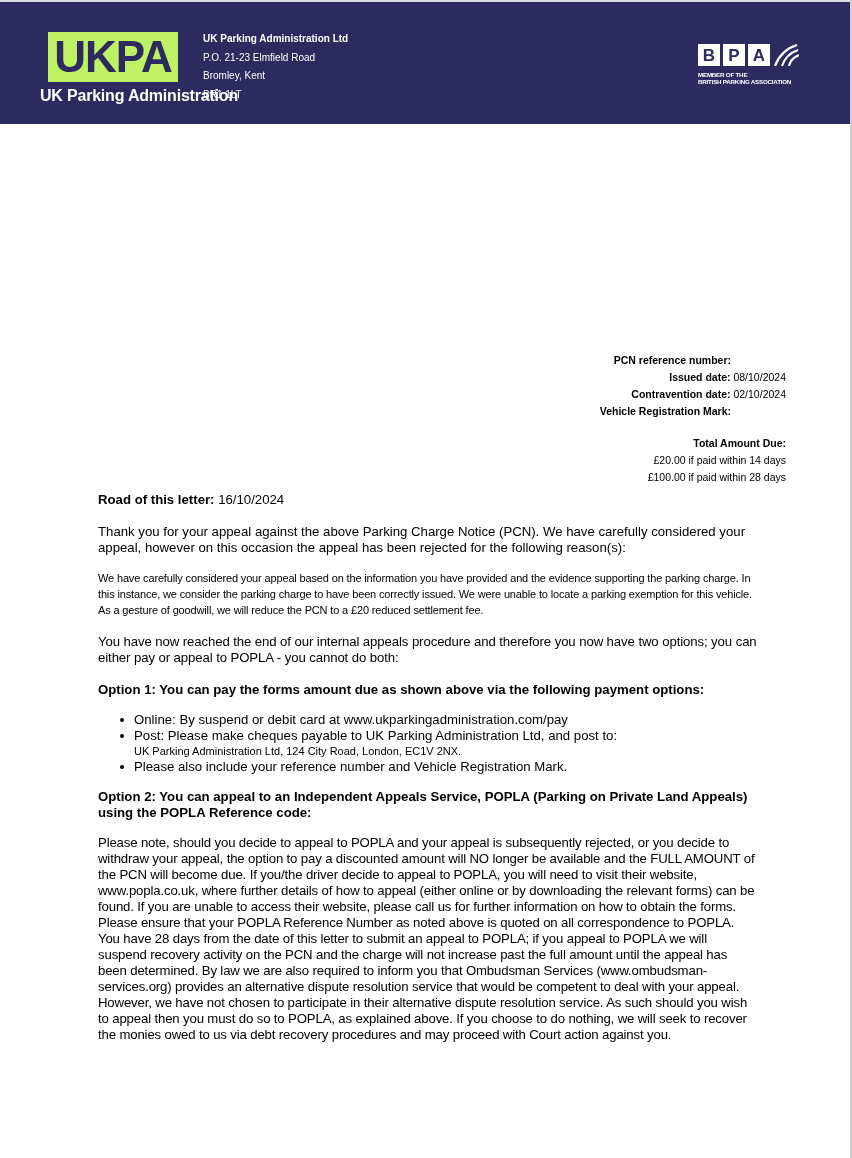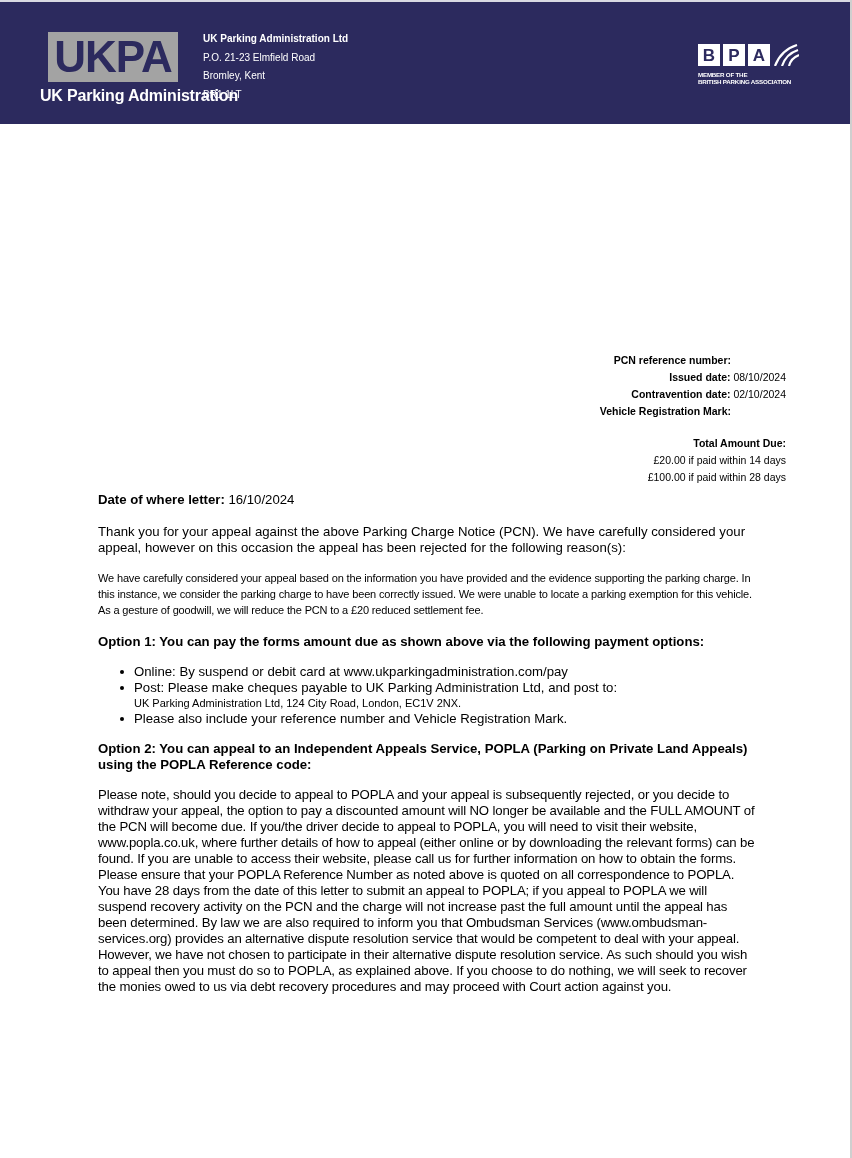--- a/index.html
+++ b/index.html
@@ -10,21 +10,21 @@
     .page {
       position: absolute; left: 0; top: 0; width: 850px; height: 1158px;
       background: #fff; border-right: 2px solid #cfcfcf;
     }
     .header {
       position: absolute; left: 0; top: 0; width: 850px; height: 124px;
       background: #2c2a5e; border-top: 2px solid #d9d9e2; box-sizing: border-box;
     }
     .ukpa-box {
       position: absolute; left: 48px; top: 30px; width: 130px; height: 50px;
-      background: #a3a3a3; display: flex; align-items: center; justify-content: center;
+      background: #bef264; display: flex; align-items: center; justify-content: center;
     }
     .ukpa-text {
       font-family: "Liberation Sans", sans-serif; font-weight: bold;
       font-size: 44px; color: #2c2a5e; letter-spacing: -1px; line-height: 1;
     }
     .ukpa-sub {
       position: absolute; left: 40px; top: 85px; width: 135px;
       color: #fff; font-weight: bold; font-size: 16px; letter-spacing: -0.2px; white-space: nowrap;
     }
     .addr {
@@ -122,25 +122,26 @@
       <span></span>
     </div>
     <div class="ref-gap"></div>
     <div class="ref-row b">Total Amount Due:</div>
     <div class="ref-row">£20.00 if paid within 14 days</div>
     <div class="ref-row">£100.00 if paid within 28 days</div>
   </div>
 
   <div class="body-text">
     <p class="p-date">
-      <span class="date-label">Date of where letter:</span>
+      <span class="date-label">Road of this letter:</span>
       <span>16/10/2024</span>
     </p>
     <p class="p-thanks">Thank you for your appeal against the above Parking Charge Notice (PCN). We have carefully considered your appeal, however on this occasion the appeal has been rejected for the following reason(s):</p>
     <p class="p-reason">We have carefully considered your appeal based on the information you have provided and the evidence supporting the parking charge. In this instance, we consider the parking charge to have been correctly issued. We were unable to locate a parking exemption for this vehicle. As a gesture of goodwill, we will reduce the PCN to a £20 reduced settlement fee.</p>
+    <p class="p-opts">You have now reached the end of our internal appeals procedure and therefore you now have two options; you can either pay or appeal to POPLA - you cannot do both:</p>
     <p class="h-opt">Option 1: You can pay the forms amount due as shown above via the following payment options:</p>
     <ul class="pay">
       <li><span>Online: By suspend or debit card at www.ukparkingadministration.com/pay</span></li>
       <li>
         <span>Post: Please make cheques payable to UK Parking Administration Ltd, and post to:</span>
         <span class="big-addr">UK Parking Administration Ltd, 124 City Road, London, EC1V 2NX.</span>
       </li>
       <li><span>Please also include your reference number and Vehicle Registration Mark.</span></li>
     </ul>
     <p class="h-opt">Option 2: You can appeal to an Independent Appeals Service, POPLA (Parking on Private Land Appeals) using the POPLA Reference code:</p>

